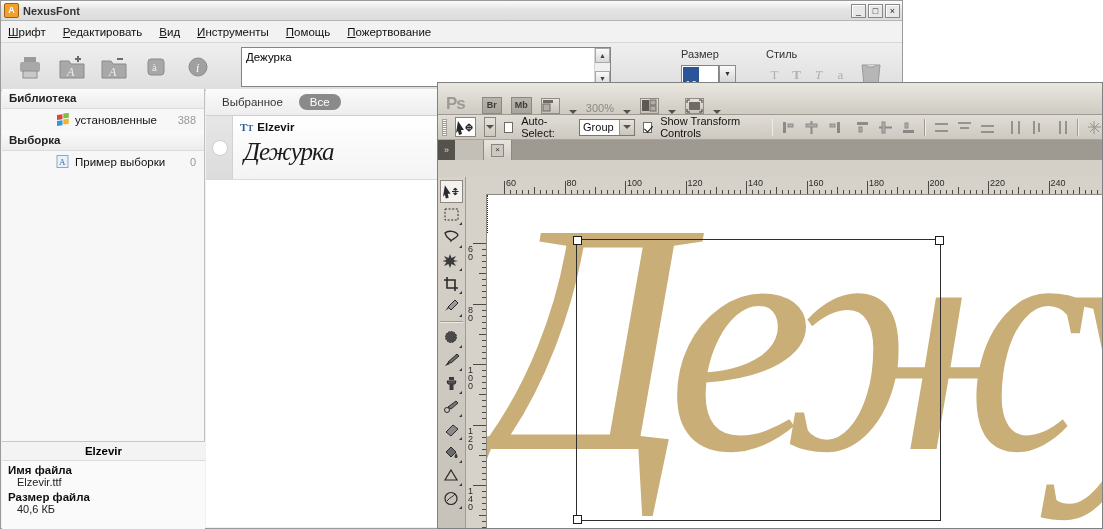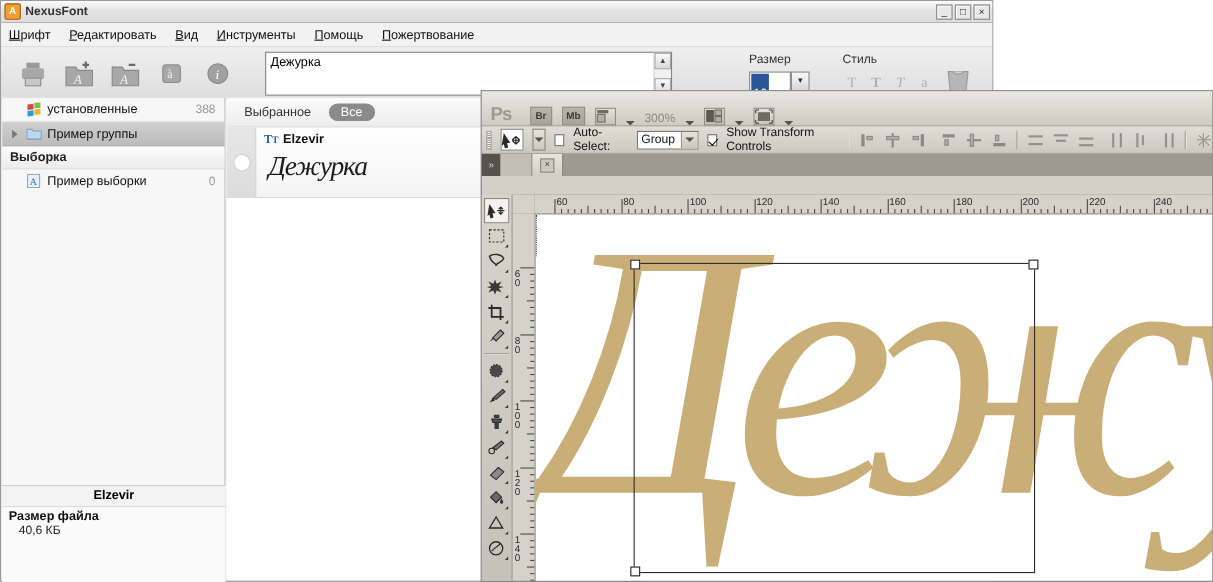--- a/index.html
+++ b/index.html
@@ -98,21 +98,21 @@
     position:absolute;left:1px;top:88px;width:203px;height:440px;
     background:#f7f7f7;border-right:1px solid #c0c0c0;box-sizing:border-box;
   }
   .nf-section-head{
     height:20px;background:linear-gradient(#fbfbfb,#ececec);
     border-bottom:1px solid #dcdcdc;font-weight:bold;font-size:11.5px;
     color:#222;padding:3px 0 0 7px;box-sizing:border-box;
   }
   .nf-item{
     height:21px;display:flex;align-items:center;padding-left:22px;
-    font-size:11.5px;color:#111;position:relative;
+    font-size:11.5px;color:#111;position:relative;margin-left:32px;
   }
   .nf-item.sel{background:linear-gradient(#cfcfcf,#bcbcbc);border-top:1px solid #e2e2e2;border-bottom:1px solid #a6a6a6;}
   .nf-item .cnt{position:absolute;right:8px;color:#9a9a9a;font-size:11px;}
   .nf-ic{width:14px;height:14px;margin-right:5px;flex:0 0 14px;}
   .tri{
     position:absolute;left:9px;top:7px;width:0;height:0;
     border-left:5px solid #777;border-top:4px solid transparent;
     border-bottom:4px solid transparent;
   }
   .nf-info{
@@ -395,60 +395,56 @@
       <div class="trash" style="left:92px;">
         <svg width="26" height="24" viewBox="0 0 26 24">
           <path d="M4 2h18l-2 20H6z" fill="#b6b6b6" stroke="#9a9a9a"></path>
           <path d="M8 2c2 3 8 3 10 0" fill="#d4d4d4" stroke="#9a9a9a"></path>
         </svg>
       </div>
     </div>
   </div>
 
   <div class="nf-left">
+    <div class="nf-section-head">Библиотека</div>
 
     <div class="nf-item">
       <span class="nf-ic">
         <svg width="14" height="14" viewBox="0 0 14 14">
           <rect x="1" y="2" width="5.5" height="5" fill="#d24a3a" transform="skewY(-6)"></rect>
           <rect x="7.3" y="1.2" width="5.5" height="5" fill="#7bc043" transform="skewY(-6)"></rect>
           <rect x="1" y="8" width="5.5" height="5" fill="#2e9bd6" transform="skewY(-6)"></rect>
           <rect x="7.3" y="7.2" width="5.5" height="5" fill="#f0b429" transform="skewY(-6)"></rect>
         </svg>
       </span>
       <span>установленные</span>
       <span class="cnt">388</span>
     </div>
 
-    <div class="nf-item sel">
-      <span class="tri"></span>
-      <span class="nf-ic">
-        <svg width="14" height="13" viewBox="0 0 14 13">
-          <path d="M0.5 2.5h4.5l1.2 1.6H13.5V11.5H0.5z" fill="#bcd8ef" stroke="#7a9cbd"></path>
-        </svg>
-      </span>
-      <span>Пример группы</span>
-    </div>
 
     <div class="nf-section-head" style="margin-top:1px;">Выборка</div>
 
     <div class="nf-item">
       <span class="nf-ic">
         <svg width="13" height="13" viewBox="0 0 13 13">
           <rect x="1" y="0.5" width="11" height="12" fill="#e8f1f8" stroke="#8aa9c4"></rect>
           <text x="3" y="10" font-size="9" font-family="Liberation Serif, serif" fill="#3a6ea5">A</text>
         </svg>
       </span>
       <span>Пример выборки</span>
       <span class="cnt">0</span>
     </div>
   </div>
 
   <div class="nf-info">
     <div class="nf-info-title">Elzevir</div>
+    <div class="nf-info-row">
+      <div class="nf-info-k">Имя файла</div>
+      <div class="nf-info-v">Elzevir.ttf</div>
+    </div>
     <div class="nf-info-row">
       <div class="nf-info-k">Размер файла</div>
       <div class="nf-info-v">40,6 КБ</div>
     </div>
   </div>
 
   <div class="nf-right">
     <div class="nf-tabs">
       <div class="nf-tab">Выбранное</div>
       <div class="nf-tab active">Все</div>

